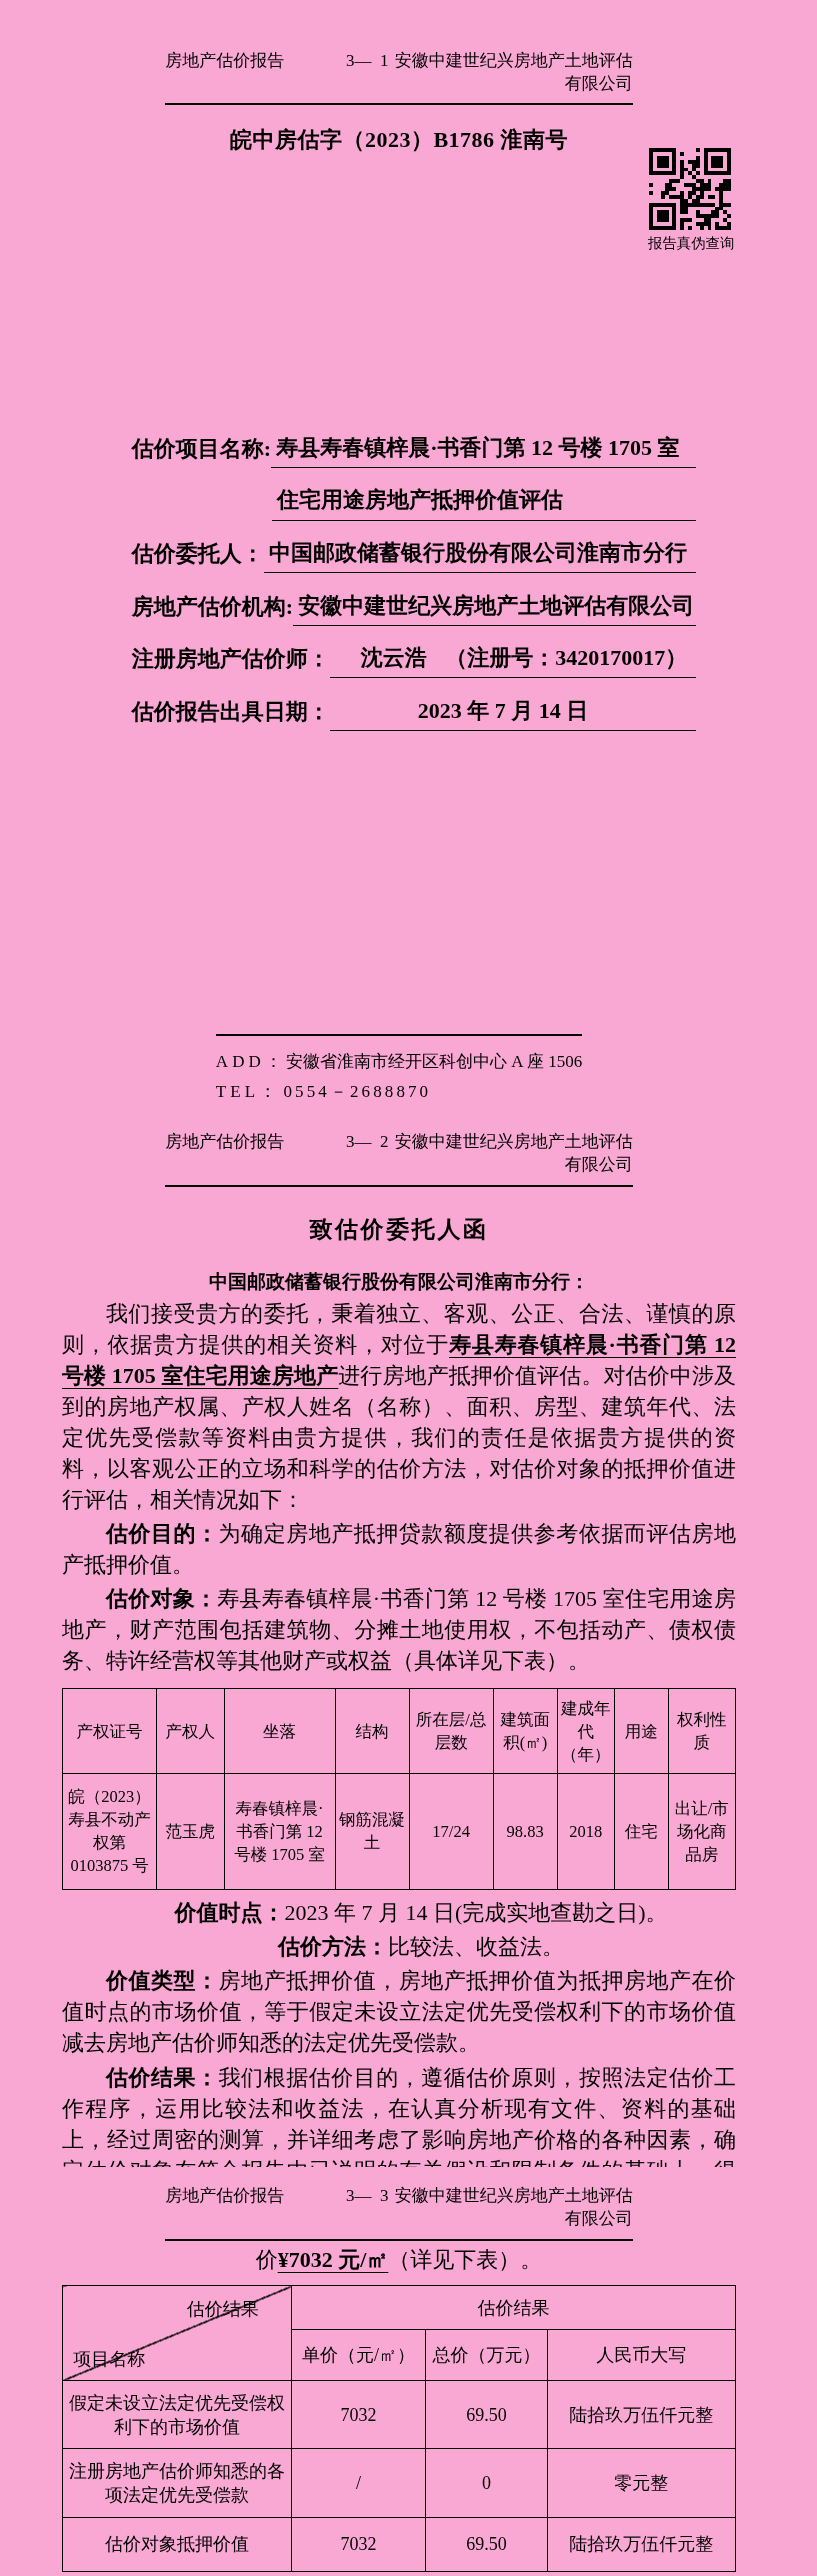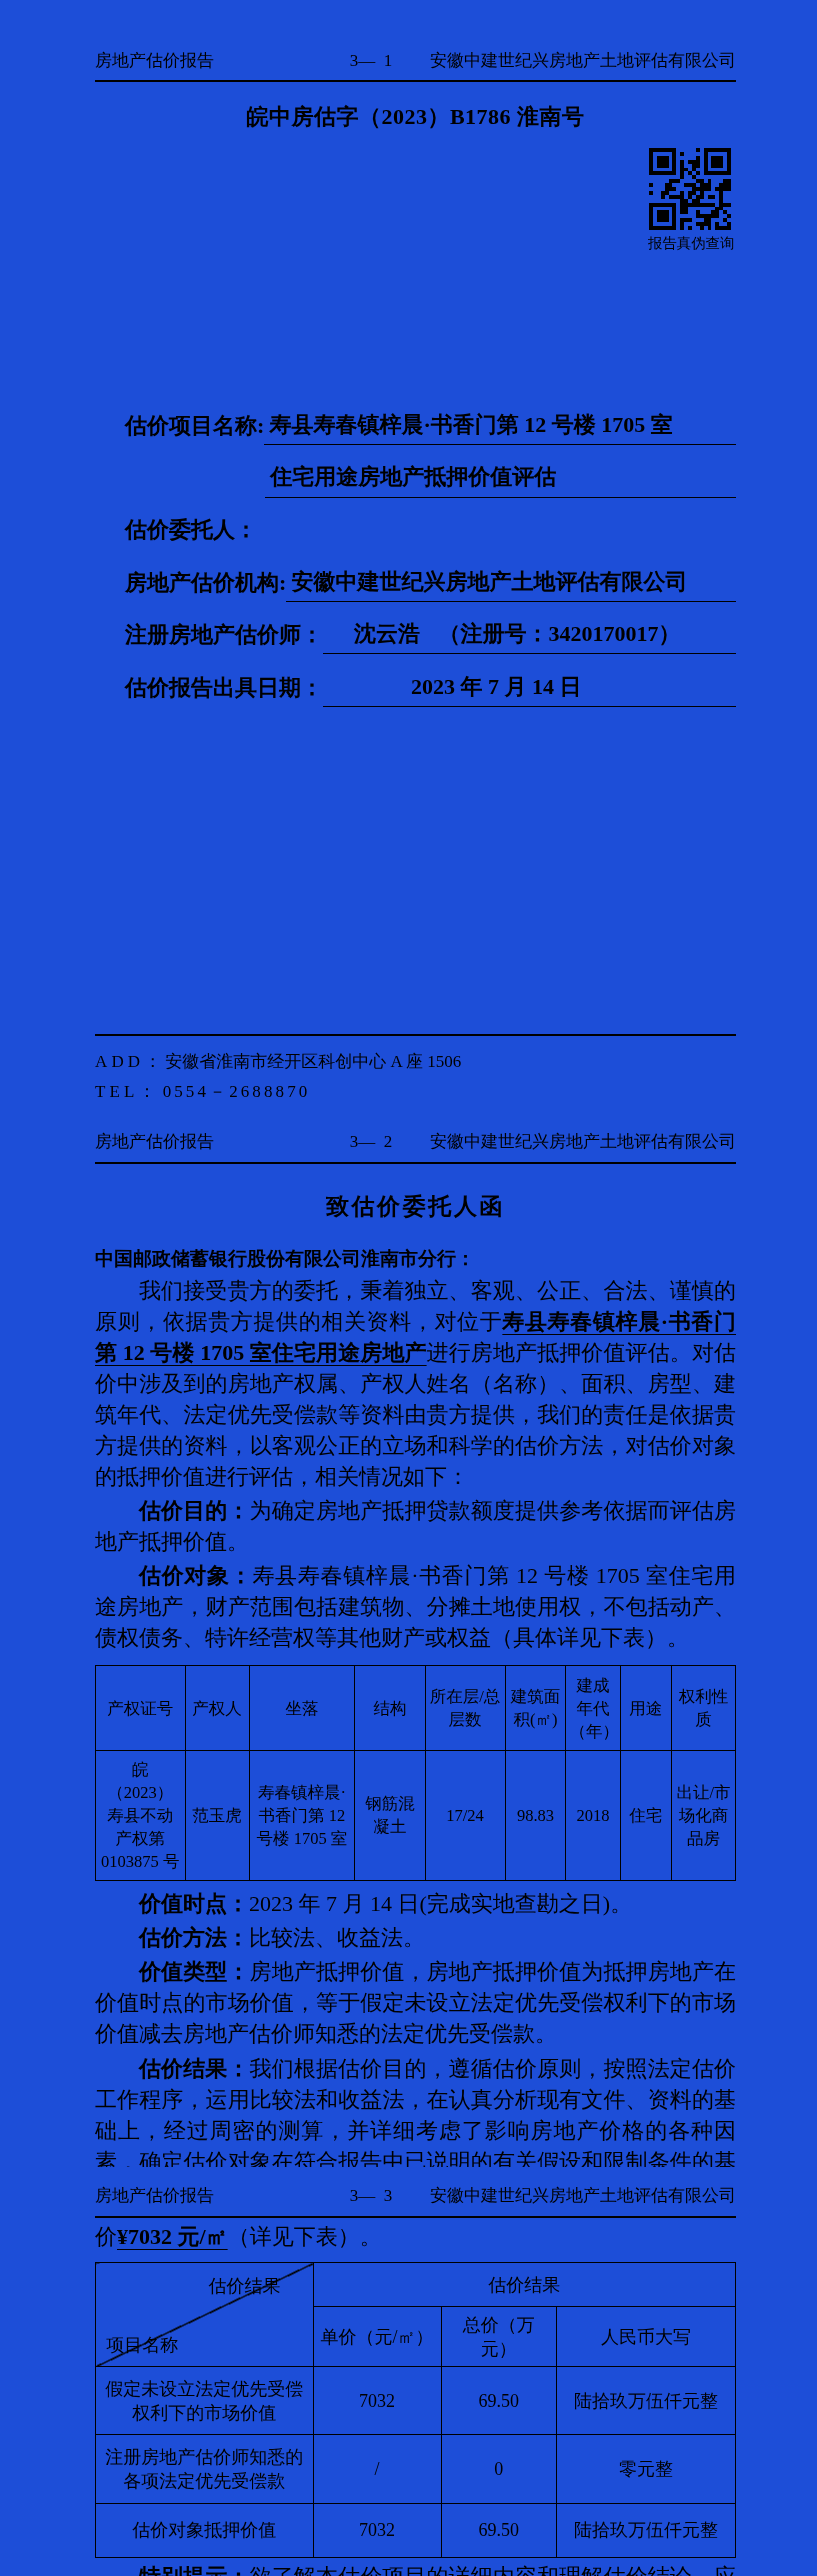--- a/index.html
+++ b/index.html
@@ -1,17 +1,17 @@
 <!DOCTYPE html>
 <html style="font-size:8.2px"><head>
 <meta charset="utf-8">
 <style>
   html,body{margin:0;padding:0;background:#ffffff;}
   body{width:818px;color:#000;font-family:"Liberation Serif","DejaVu Serif",serif;}
-  .page{position:relative;box-sizing:border-box;padding:0 82px 0 95px;display:flex;flex-direction:column;overflow:hidden;background:#1d4ed8;}
+  .page{position:relative;box-sizing:border-box;padding:0 82px 0 62px;display:flex;flex-direction:column;overflow:hidden;background:#f9a8d4;align-items:center;}
   .page-1{height:1113px;}
   .page-2{height:1054px;}
   .page-3{height:1133px;padding-bottom:76px;}
 
   
   .pg-head{display:flex;justify-content:space-between;align-items:baseline;border-bottom:2.1px solid #000;padding:4.1px 0 8.2px;font-size:17px;margin-top:13.4px;}
   .page-1 .pg-head{margin-top:45px;}
   .pg-head .h-left{flex:1;text-align:left;}
   .pg-head .h-page{flex:0 0 auto;white-space:pre;}
   .pg-head .h-right{flex:1.35;text-align:right;}
@@ -310,20 +310,21 @@
     <div class="info-row">
       <span class="lbl">估价项目名称:</span>
       <span class="val">寿县寿春镇梓晨·书香门第 12 号楼 1705 室</span>
     </div>
     <div class="info-row cont">
       <span class="spacer"></span>
       <span class="val">住宅用途房地产抵押价值评估</span>
     </div>
     <div class="info-row">
       <span class="lbl">估价委托人：</span>
+      <span class="val">中国邮政储蓄银行股份有限公司淮南市分行</span>
     </div>
     <div class="info-row">
       <span class="lbl">房地产估价机构:</span>
       <span class="val">安徽中建世纪兴房地产土地评估有限公司</span>
     </div>
     <div class="info-row">
       <span class="lbl">注册房地产估价师：</span>
       <span class="val pad60"><span>沈云浩</span><span class="no-gap">（注册号：3420170017）</span></span>
     </div>
     <div class="info-row">

